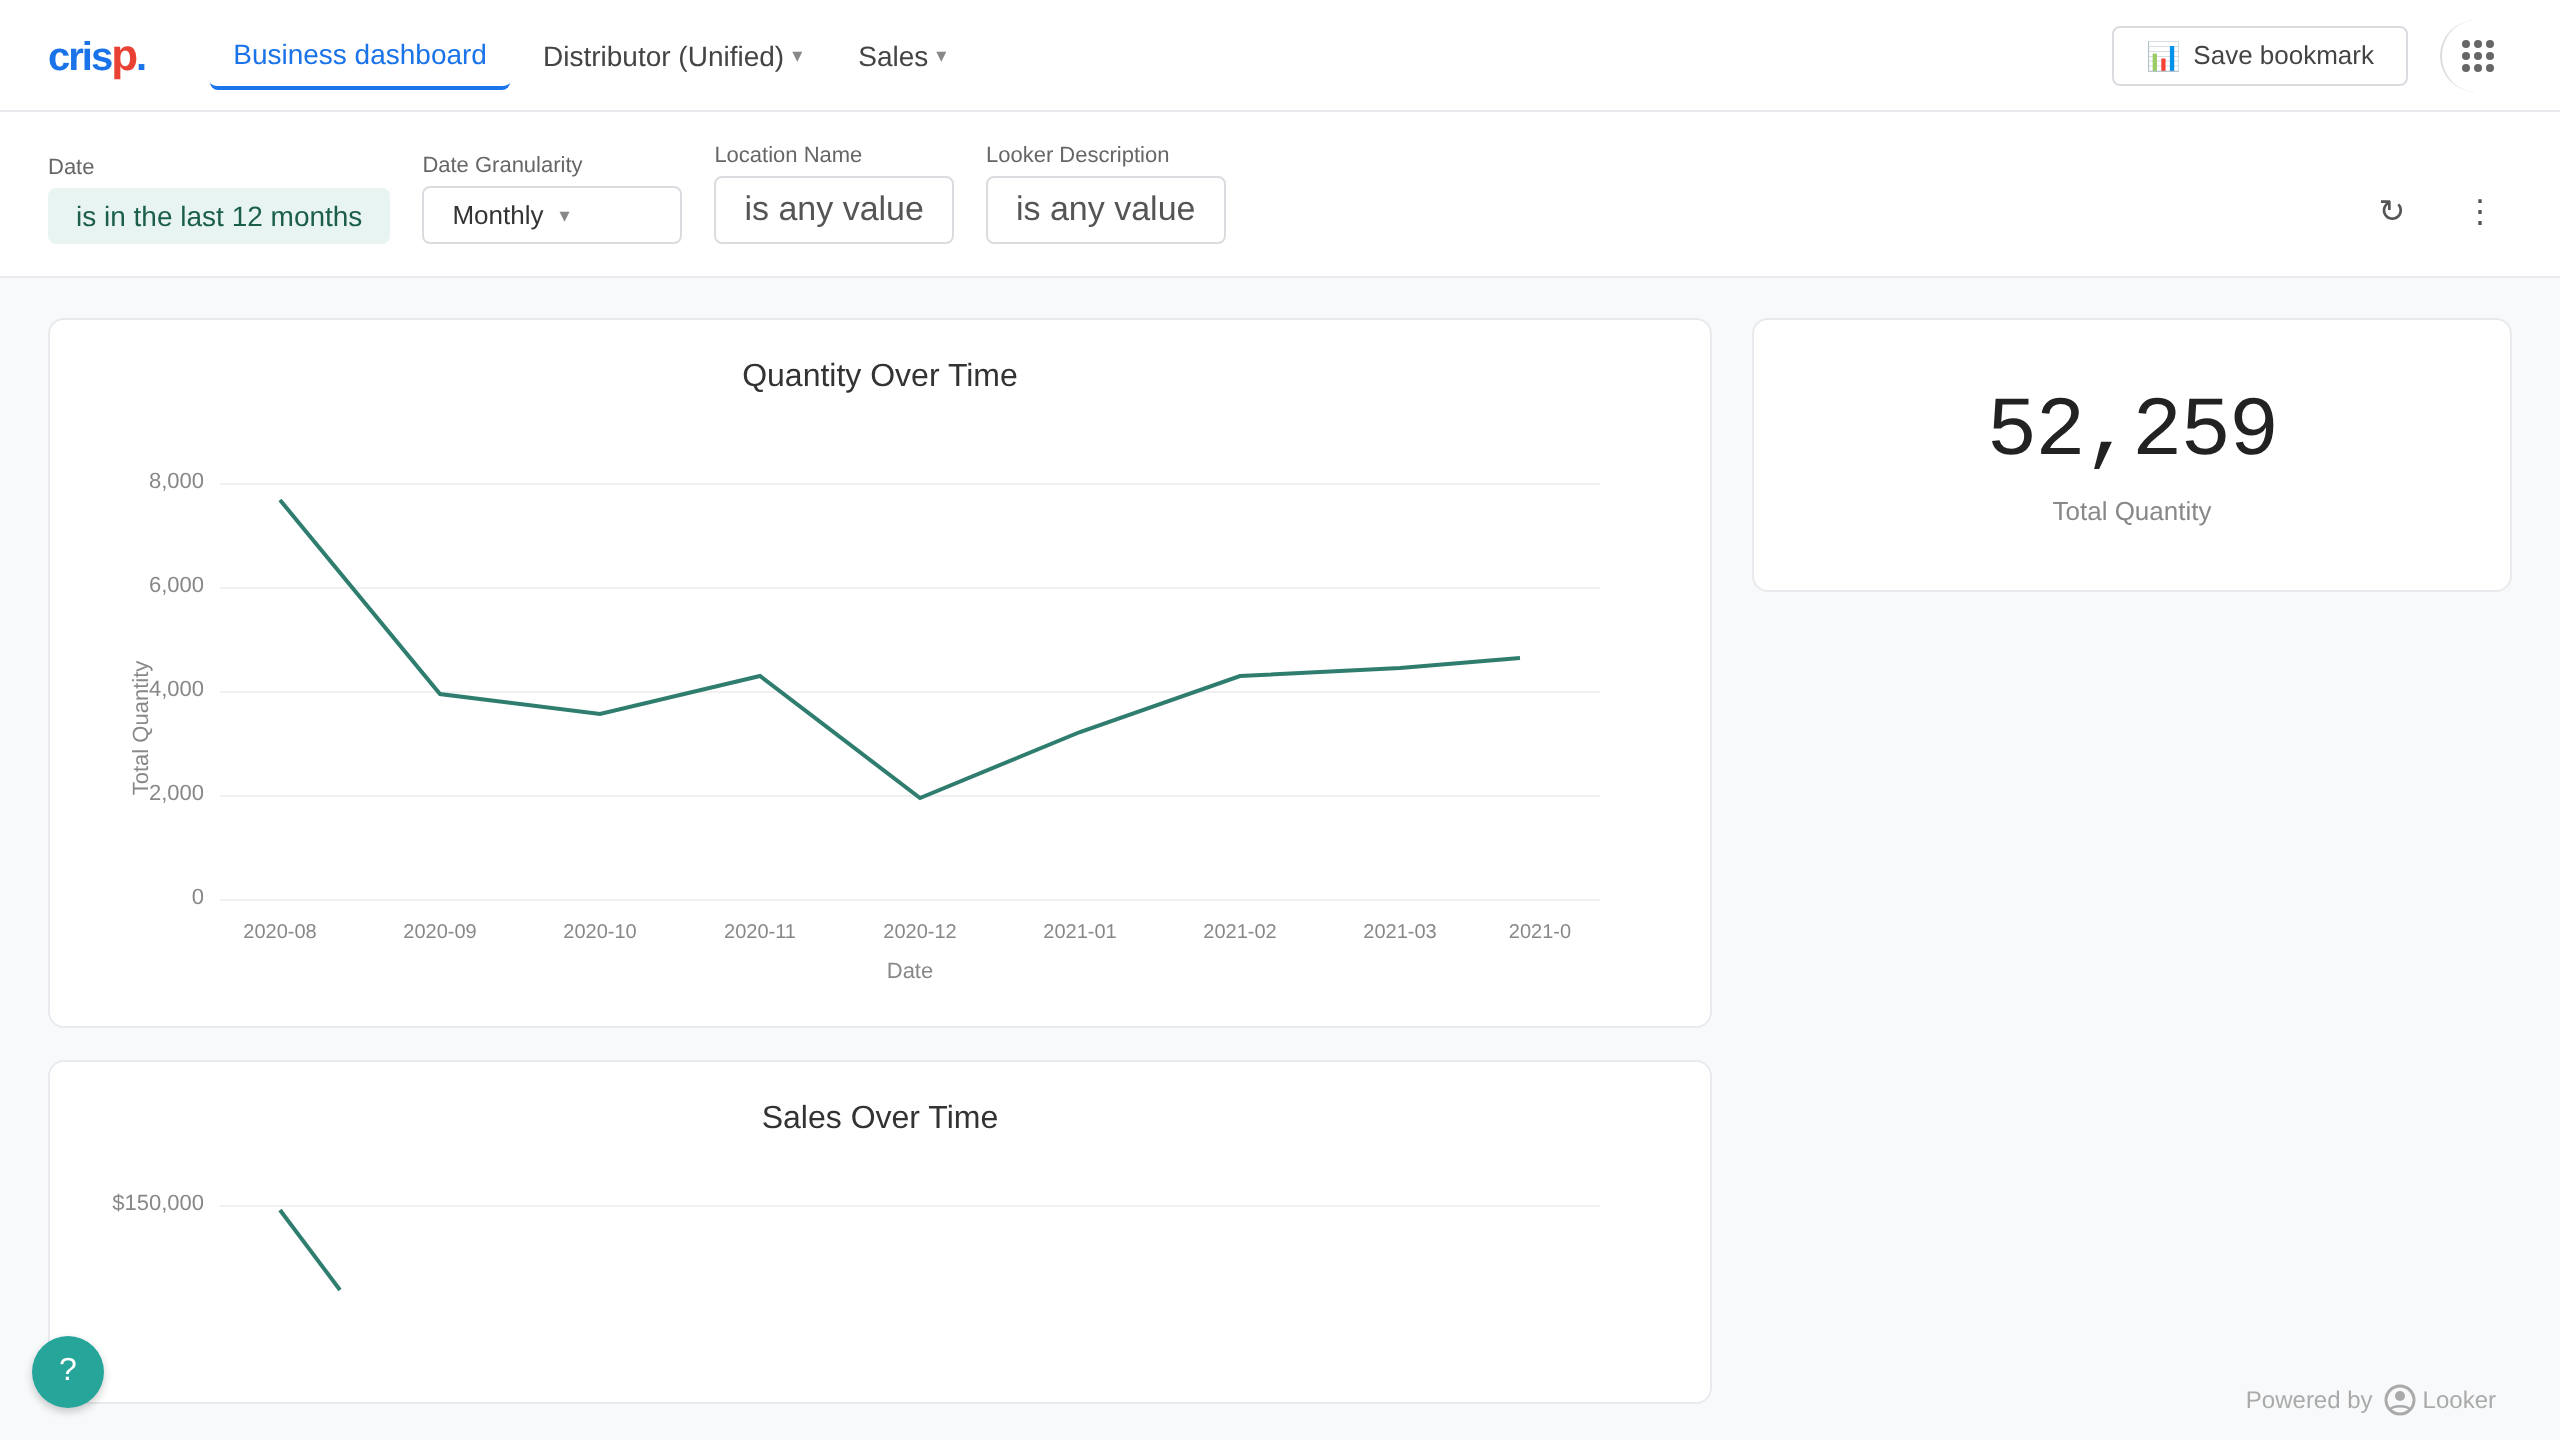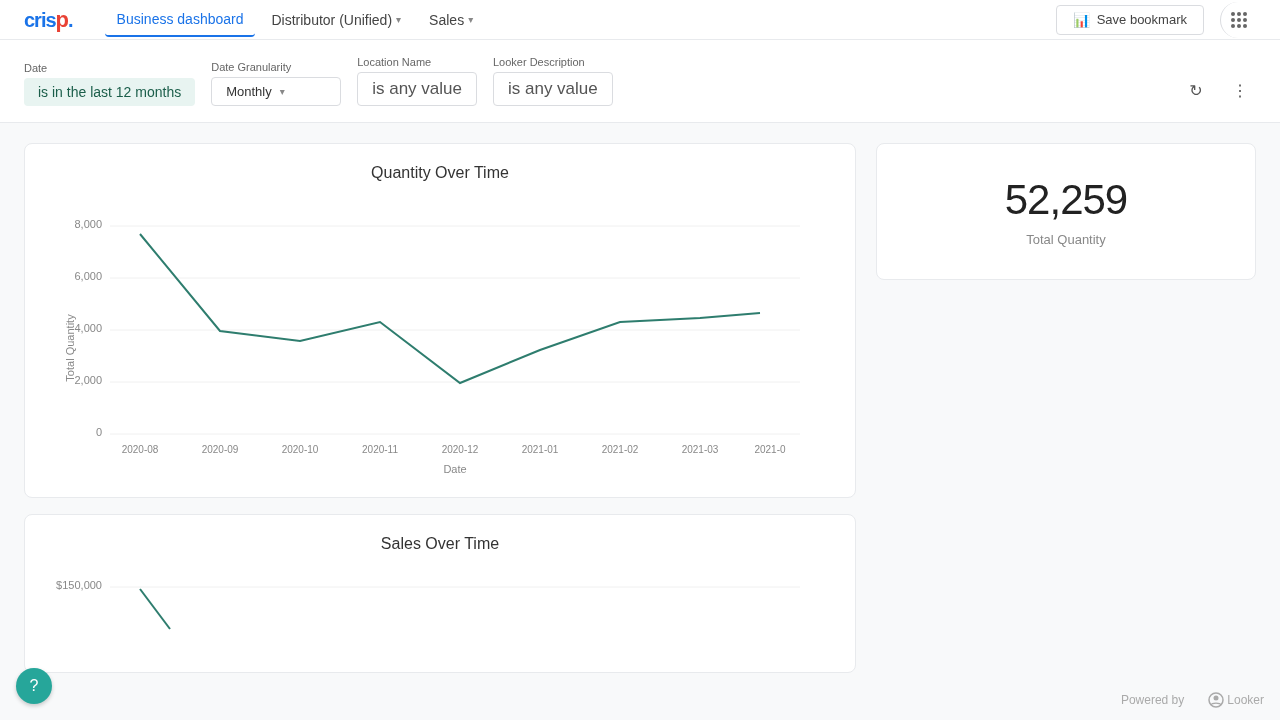--- a/index.html
+++ b/index.html
@@ -3,21 +3,21 @@
   <meta charset="utf-8">
   <style>
     * { box-sizing: border-box; margin: 0; padding: 0; }
     body { font-family: 'Google Sans', Arial, sans-serif; background: #fff; color: #333; font-size: 14px; }
 
     
     .header {
       display: flex;
       align-items: center;
       padding: 16px 24px;
-      height: 40px;
+      height: 56px;
       border-bottom: 1px solid #e8eaed;
       position: relative;
     }
     .logo {
       font-weight: 700;
       font-size: 20px;
       color: #1a73e8;
       margin-right: 32px;
       letter-spacing: -1px;
     }
@@ -194,43 +194,44 @@
       padding: 32px 24px;
       text-align: center;
       margin-bottom: 2px;
     }
     .stat-value {
       font-size: 42px;
       font-weight: 300;
       color: #222;
       letter-spacing: -1px;
       margin-bottom: 8px;
+      font-family: Liberation Mono, monospace;
     }
     .stat-label {
       font-size: 13px;
       color: #888;
     }
 
     
     .bottom-chart-card {
       background: #fff;
       border-radius: 8px;
       border: 1px solid #e8eaed;
-      padding: 20px 24px 20px;
+      padding: 20px 24px 33px;
       margin-right: 0;
     }
 
     
     .footer {
       position: fixed;
       bottom: 12px;
-      right: 16px;
-      display: flex;
-      align-items: center;
-      gap: 24px;
+      right: 32px;
+      display: flex;
+      align-items: center;
+      gap: 6px;
       font-size: 12px;
       color: #aaa;
     }
 
     
     .help-btn {
       position: fixed;
       bottom: 16px;
       left: 16px;
       width: 36px;

